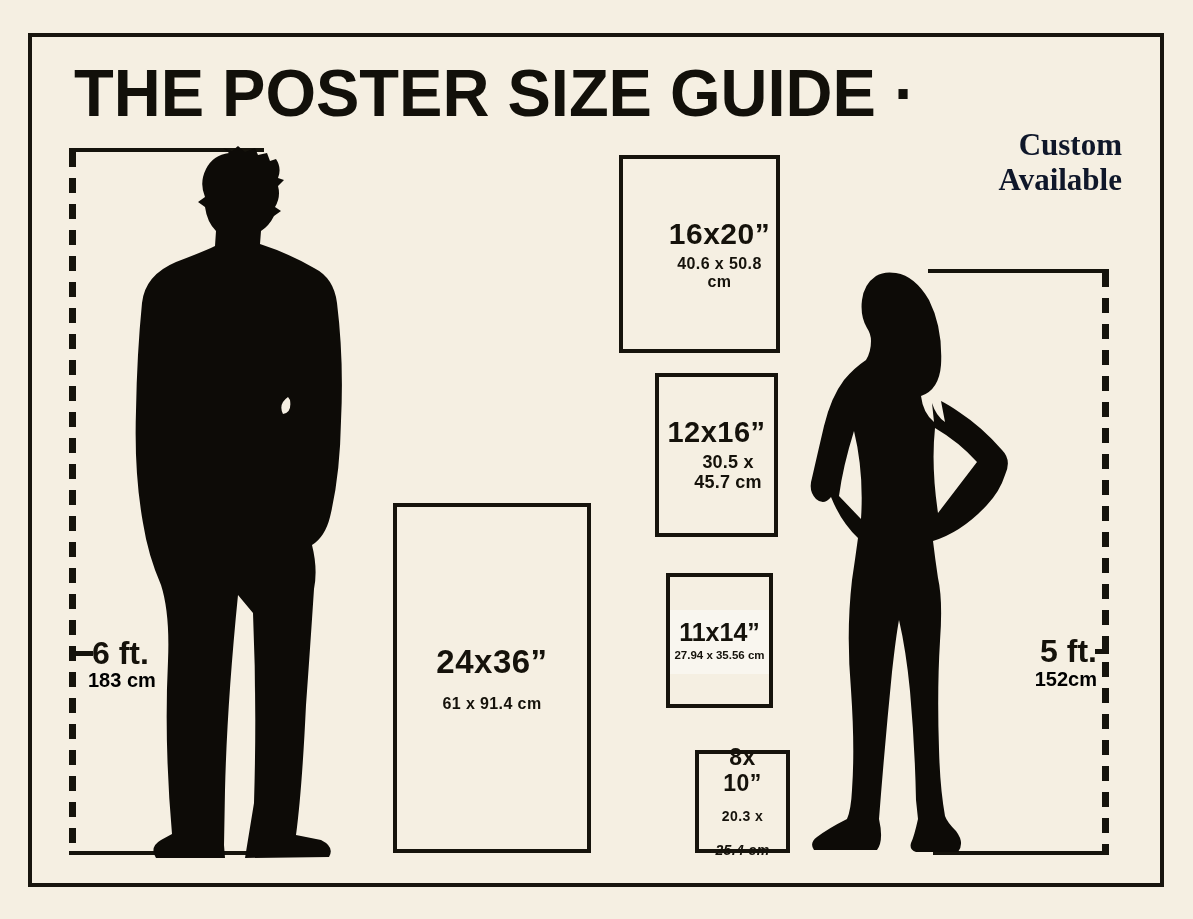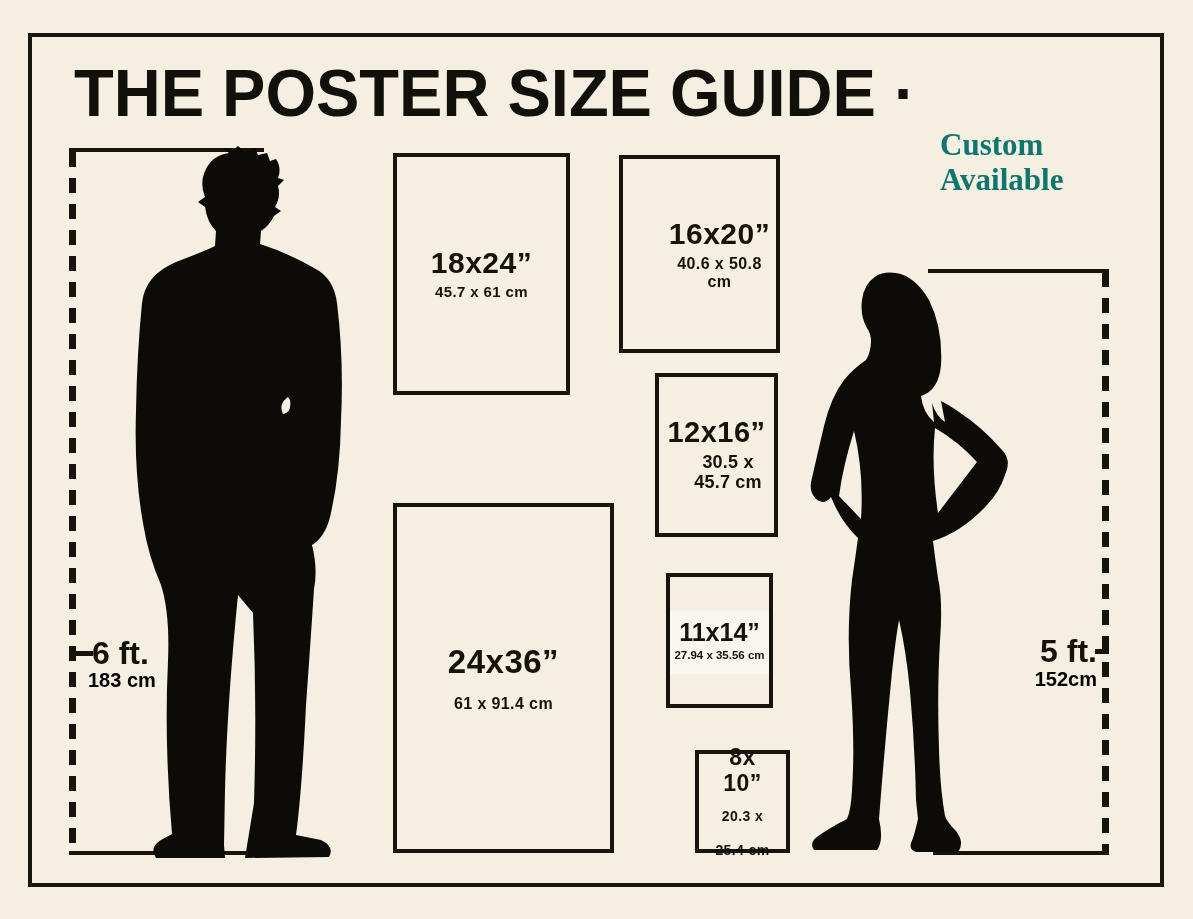--- a/index.html
+++ b/index.html
@@ -11,40 +11,40 @@
   .frame{
     position:absolute;left:28px;top:33px;width:1136px;height:854px;
     border:4px solid #18150e;box-sizing:border-box;
   }
   .title{
     position:absolute;left:74px;top:56px;line-height:74px;
     font-size:66px;font-weight:bold;letter-spacing:0px;white-space:nowrap;
     color:#12100a;transform:scaleX(0.985);transform-origin:left top;
   }
   .custom-note{
-    position:absolute;left:940px;top:127px;width:182px;text-align:left;
+    position:absolute;left:940px;top:127px;width:182px;text-align:right;
     font-family:"Liberation Serif",serif;font-weight:bold;
-    font-size:31px;line-height:35px;color:#0f766e;
+    font-size:31px;line-height:35px;color:#0f172a;
   }
   .custom-note span{display:block;}
   
   .poster{
     position:absolute;border:4px solid #16130c;box-sizing:border-box;
     display:flex;flex-direction:column;align-items:center;justify-content:center;
     text-align:center;background:transparent;
   }
   .psize{font-weight:bold;letter-spacing:.5px;color:#15120b;line-height:1.08;}
   .pmetric{font-weight:bold;margin-top:5px;letter-spacing:.4px;color:#15120b;line-height:1.1;}
   .p1{left:393px;top:153px;width:177px;height:242px;}
   .p1 .psize{font-size:30px;} .p1 .pmetric{font-size:15px;}
   .p2{left:619px;top:155px;width:161px;height:198px;padding-left:40px;}
   .p2 .psize{font-size:30px;} .p2 .pmetric{font-size:16px;}
   .p3{left:655px;top:373px;width:123px;height:164px;}
   .p3 .psize{font-size:29px;} .p3 .pmetric{font-size:18px;letter-spacing:.2px;margin-left:23px;}
-  .p4{left:393px;top:503px;width:221px;height:350px;gap:10px;}
+  .p4{left:393px;top:503px;width:198px;height:350px;gap:10px;}
   .p4 .psize{font-size:33px;} .p4 .pmetric{font-size:16px;}
   .p5{left:666px;top:573px;width:107px;height:135px;}
   .p5 .psize{font-size:25px;letter-spacing:0;} .p5 .pmetric{font-size:11.5px;letter-spacing:0;margin-top:3px;}
   .p5 .band{position:absolute;left:0;top:26%;width:100%;height:50%;background:rgba(255,255,255,.45);z-index:-1;}
   .p5{z-index:0;}
   .p6{left:695px;top:750px;width:95px;height:103px;}
   .p6 .psize{font-size:23px;line-height:26px;} .p6 .pmetric{font-size:14px;line-height:18px;margin-top:11px;}
   
   .dashv{position:absolute;width:7px;
     background:repeating-linear-gradient(180deg,#15130c 0 15px,transparent 15px 26px);}
@@ -89,24 +89,20 @@
   <div class="hft man-ft">6 ft.</div>
   <div class="hcm man-cm">183 cm</div>
 
   <div class="dashv dash-right"></div>
   <div class="rule rule-rt"></div>
   <div class="rule rule-rb"></div>
   <div class="tick tick-right"></div>
   <div class="hft woman-ft">5 ft.</div>
   <div class="hcm woman-cm">152cm</div>
 
-  <div class="poster p1">
-    <div class="psize">18x24”</div>
-    <div class="pmetric">45.7 x 61 cm</div>
-  </div>
 
   <div class="poster p2">
     <div class="psize">16x20”</div>
     <div class="pmetric">40.6 x 50.8 cm</div>
   </div>
 
   <div class="poster p3">
     <div class="psize">12x16”</div>
     <div class="pmetric">30.5 x 45.7 cm</div>
   </div>
@@ -119,21 +115,21 @@
   <div class="poster p5">
     <div class="band"></div>
     <div class="psize">11x14”</div>
     <div class="pmetric">27.94 x 35.56 cm</div>
   </div>
 
   <div class="poster p6">
     <div class="psize">8x</div>
     <div class="psize">10”</div>
     <div class="pmetric">20.3 x</div>
-    <div class="pmetric" style="margin-top:16px;">25.4 cm</div>
+    <div class="pmetric" style="margin-top:16px;font-style:italic;">25.4 cm</div>
   </div>
 
   <svg class="sil sil-man" viewBox="0 0 220 717" preserveAspectRatio="none">
     <path fill="#0d0b07" fill-rule="evenodd" d="
       M101,8 L95,3 L104,6 L110,1 L117,7 L127,3 L130,10 L139,8 L142,16 L148,14
       Q154,23 150,33 L156,35 L150,41 Q153,52 147,62 L153,66 L146,71
       Q141,81 133,86 L132,99 Q160,108 186,123 Q206,133 209,158
       Q216,215 213,276 Q212,331 202,372 Q197,392 184,400
       Q190,424 186,444 Q182,505 178,560 Q174,645 168,690
       L193,695 Q207,702 201,712 L117,713 L126,658 Q129,560 125,468

